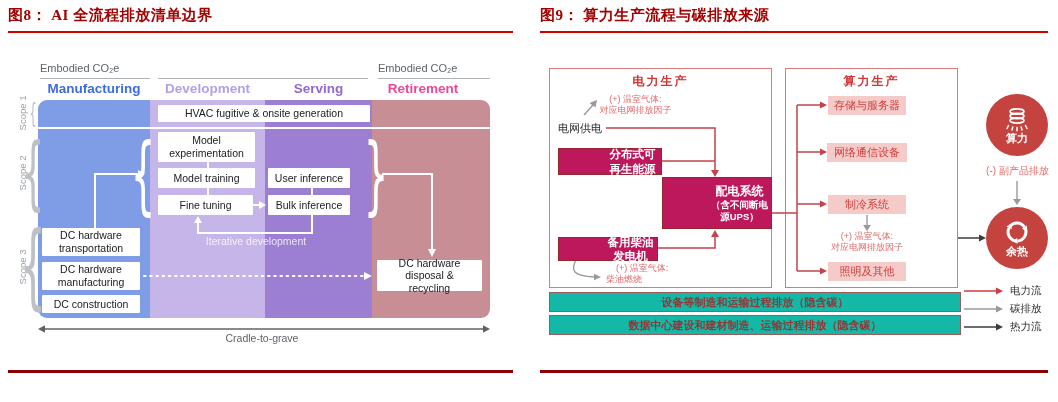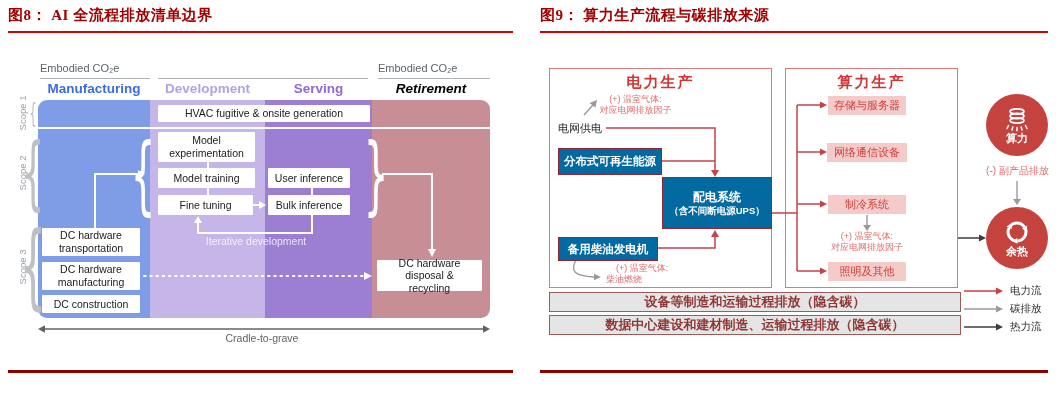--- a/index.html
+++ b/index.html
@@ -26,34 +26,34 @@
   .wbrace { color: #ffffff; }
   .wbox { position: absolute; background: #fff; border-radius: 1px; color: #202124;
           font-size: 10.5px; line-height: 1.2; display: flex; align-items: center;
           justify-content: center; text-align: center; }
   .iter { position: absolute; color: rgba(255,255,255,.8); font-size: 10.5px; text-align: center; }
   .cradle { position: absolute; color: #5f6368; font-size: 10.5px; text-align: center; }
 
   
   .panel { position: absolute; border: 1.5px solid #d97b7b; }
   .panel-title { position: absolute; top: 4px; left: 0; right: 0; text-align: center;
-                 color: #d23333; font-weight: bold; font-size: 15px; letter-spacing: 2px; }
-  .redbox { position: absolute; background: #0369a1; border: 1.5px solid #93262e; color: #fff;
+                 color: #d23333; font-weight: bold; font-size: 12px; letter-spacing: 2px; }
+  .redbox { position: absolute; background: #be185d; border: 1.5px solid #93262e; color: #fff;
             font-weight: bold; font-size: 11.5px; display: flex; flex-direction: column;
-            align-items: center; justify-content: center; text-align: center; line-height: 1.25; }
+            align-items: center; justify-content: center; text-align: center; line-height: 1.25; padding-left: 45px; }
   .pinkbox { position: absolute; background: #f5cbca; color: #ce403c; font-size: 11px;
              display: flex; align-items: center; justify-content: center; }
   .note { position: absolute; color: #e06c6c; font-size: 9px; line-height: 11px; text-align: center;
           white-space: nowrap; }
   .plain-node { position: absolute; color: #2b2b2b; font-size: 11px; white-space: nowrap; }
   .circle { position: absolute; width: 62px; height: 62px; border-radius: 50%; background: #c5433f;
             color: #fff; display: flex; flex-direction: column; align-items: center; justify-content: center; }
   .clabel { font-size: 11px; font-weight: bold; line-height: 1; margin-top: 1px; }
-  .bar { position: absolute; background: #e5e5e5; border: 1.5px solid #9b5b5b; color: #8f3838;
-         font-size: 13px; font-weight: bold; display: flex; align-items: center; justify-content: center; }
+  .bar { position: absolute; background: #14b8a6; border: 1.5px solid #9b5b5b; color: #8f3838;
+         font-size: 11px; font-weight: bold; display: flex; align-items: center; justify-content: center; }
   .legend-label { position: absolute; color: #2f2f2f; font-size: 10.5px; white-space: nowrap; }
 </style>
 </head>
 <body>
 
 <div class="page">
 
   <div class="caption" style="left:8px;top:6px;">图8：  AI 全流程排放清单边界</div>
   <div class="cap-line" style="left:8px;top:31px;width:505px;"></div>
   <div class="caption" style="left:540px;top:6px;">图9：  算力生产流程与碳排放来源</div>
@@ -63,21 +63,21 @@
 
     <div class="hdr" style="left:28px;top:5px;width:110px;">Embodied CO₂e</div>
     <div class="hdr" style="left:366px;top:5px;width:112px;">Embodied CO₂e</div>
     <div class="hdr-line" style="left:28px;top:21px;width:110px;"></div>
     <div class="hdr-line" style="left:146px;top:21px;width:210px;"></div>
     <div class="hdr-line" style="left:366px;top:21px;width:112px;"></div>
 
     <div class="phase" style="left:26px;top:24px;width:112px;color:#3d6be0;">Manufacturing</div>
     <div class="phase" style="left:138px;top:24px;width:115px;color:#b3a1e6;text-align:center;">Development</div>
     <div class="phase" style="left:253px;top:24px;width:107px;color:#9468d2;">Serving</div>
-    <div class="phase" style="left:360px;top:24px;width:118px;color:#000000;font-style:italic;">Retirement</div>
+    <div class="phase" style="left:352px;top:24px;width:118px;color:#ec4899;">Retirement</div>
 
     <div class="gridwrap">
       <div class="gcol" style="left:0;width:112px;background:#7e9de6;"></div>
       <div class="gcol" style="left:112px;width:115px;background:#c6b5e8;"></div>
       <div class="gcol" style="left:227px;width:107px;background:#9c7ed2;"></div>
       <div class="gcol" style="left:334px;width:118px;background:#c78e96;"></div>
       <div style="position:absolute;left:0;top:27px;width:100%;height:1.5px;background:#fff;"></div>
     </div>
 
     <div class="scope-label" style="left:10px;top:56px;">Scope 1</div>

